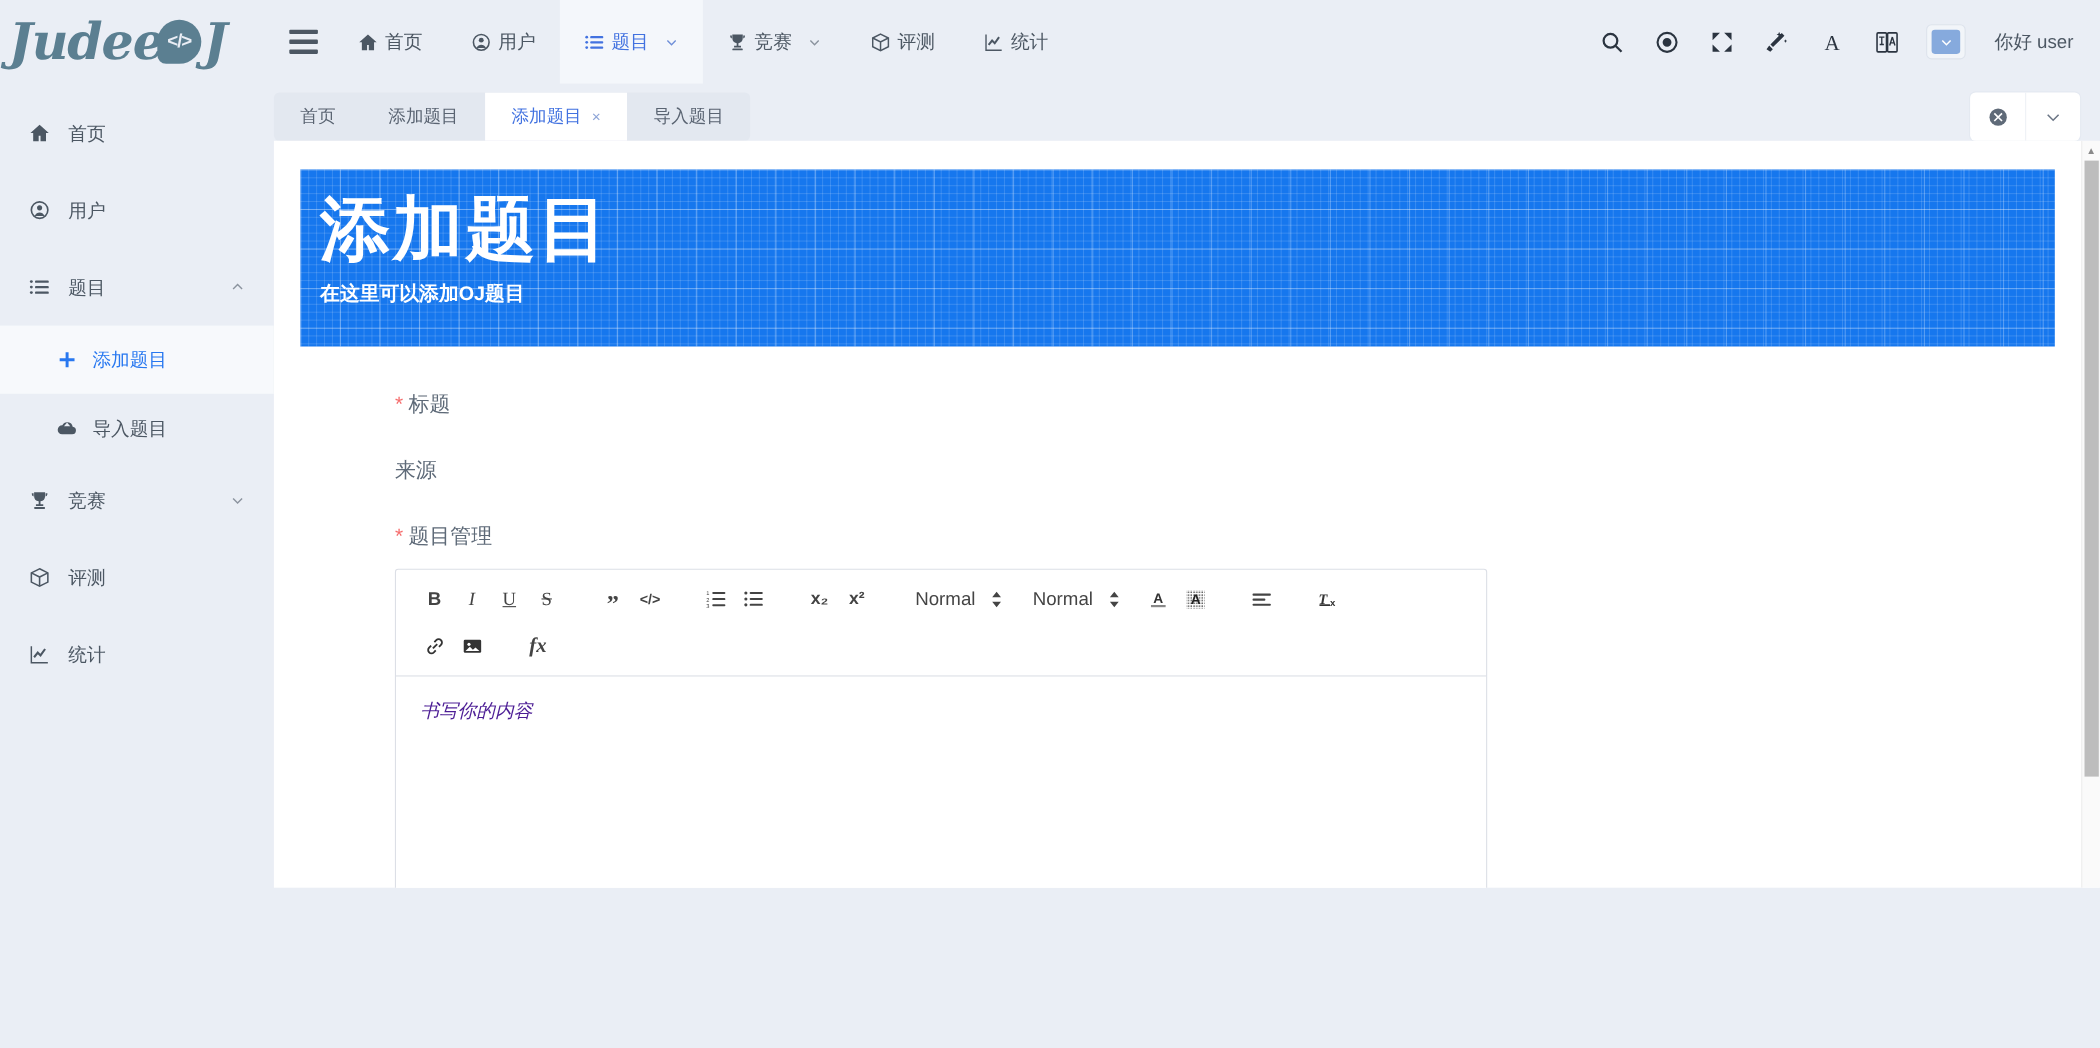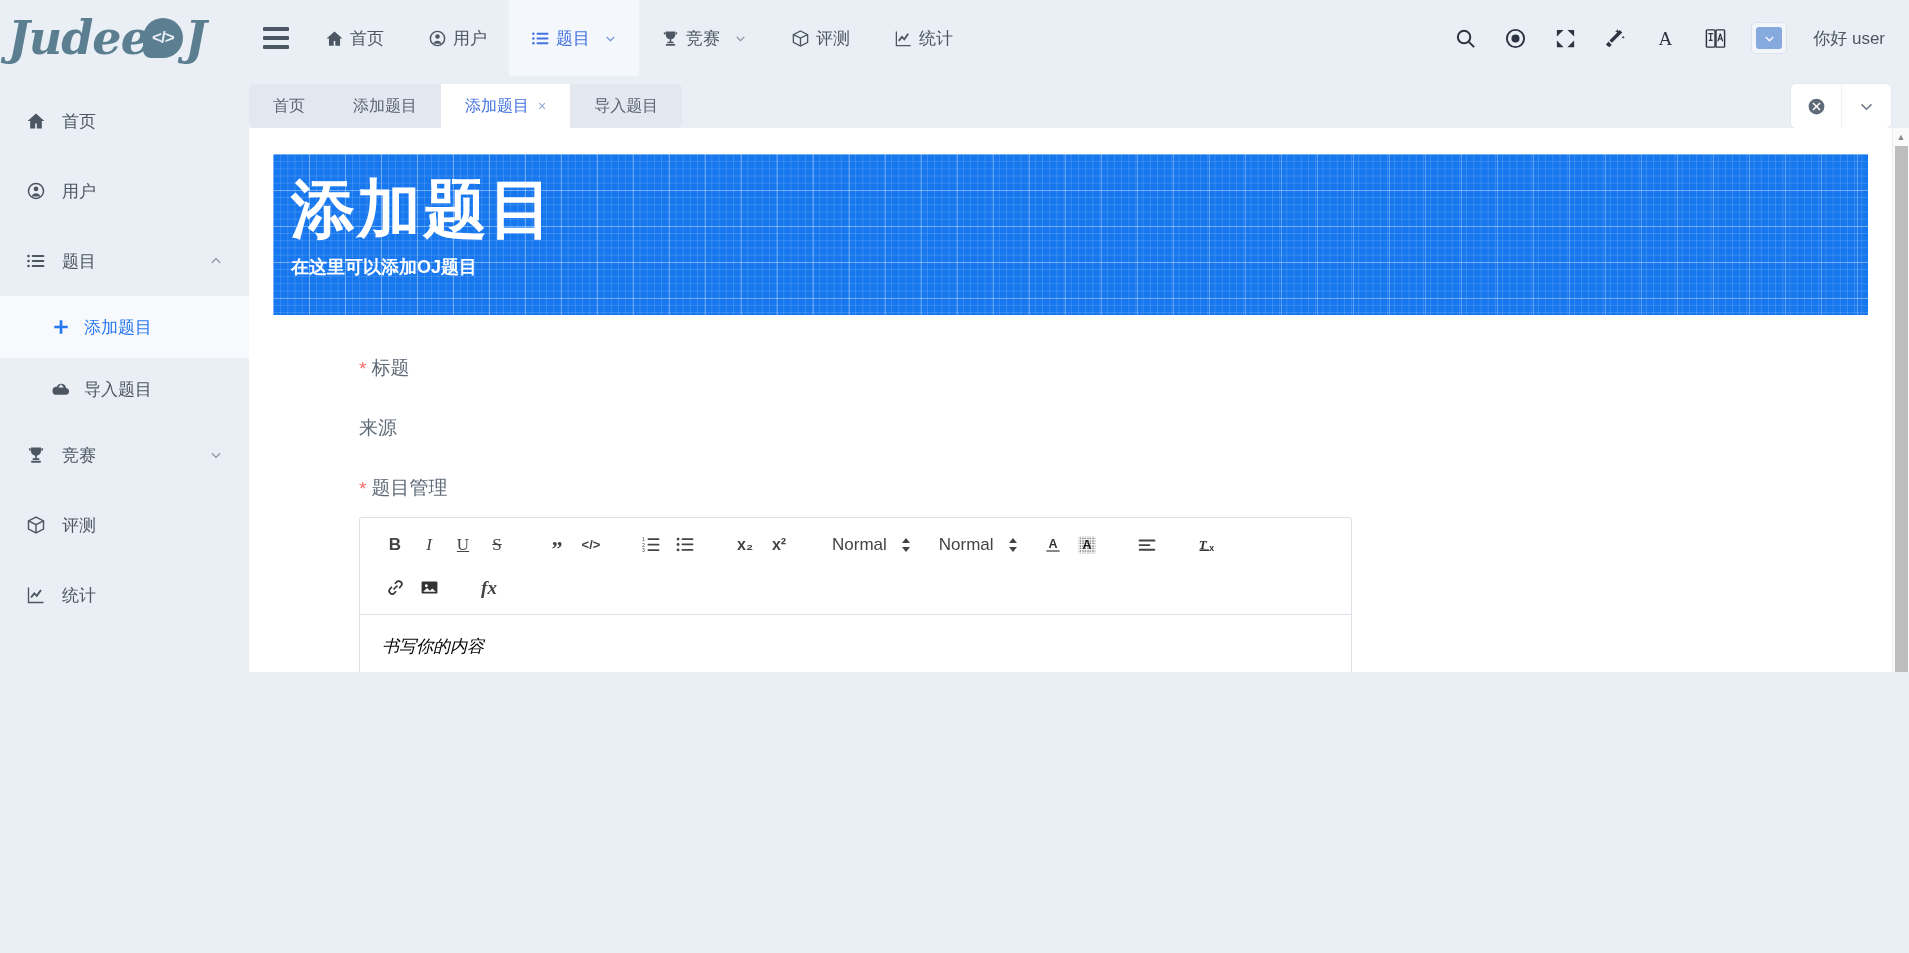--- a/index.html
+++ b/index.html
@@ -2,21 +2,21 @@
 <html><head>
 <meta charset="utf-8">
 <style>
   * { box-sizing: border-box; margin: 0; padding: 0; }
   html, body {
     width: 1909px; height: 953px;
     overflow: hidden;
     font-family: "Liberation Sans", "DejaVu Sans", sans-serif;
     background: #eaeef5;
   }
-  #app { position: relative; width: 1909px; height: 672px; display: flex; flex-direction: column; }
+  #app { position: relative; width: 1909px; height: 807px; display: flex; flex-direction: column; }
 
   
   .topbar {
     height: 76px; min-height: 76px;
     background: #eaeef5;
     display: flex; align-items: center;
     position: relative; z-index: 20;
   }
   .logo-box {
     width: 249px; min-width: 249px; height: 76px;
@@ -217,21 +217,21 @@
     height: 35px; padding: 0 8px 0 10px; margin-right: 10px;
     font-size: 17px; color: #444; cursor: pointer;
     font-family: "Liberation Sans", sans-serif;
     text-align: right;
   }
   .tb-select .updown { display: flex; flex-direction: column; gap: 2px; line-height: 0; }
   .editor-body {
     height: 260px; padding: 20px 22px;
   }
   .editor-placeholder {
-    font-size: 17px; color: #000000; font-style: italic;
+    font-size: 17px; color: #4c1d95; font-style: italic;
     font-family: "Liberation Serif", serif;
   }
 
   
   .vscroll {
     width: 17px; min-width: 17px;
     background: #fafafa;
     border-left: 1px solid #ededed;
     position: relative;
   }

